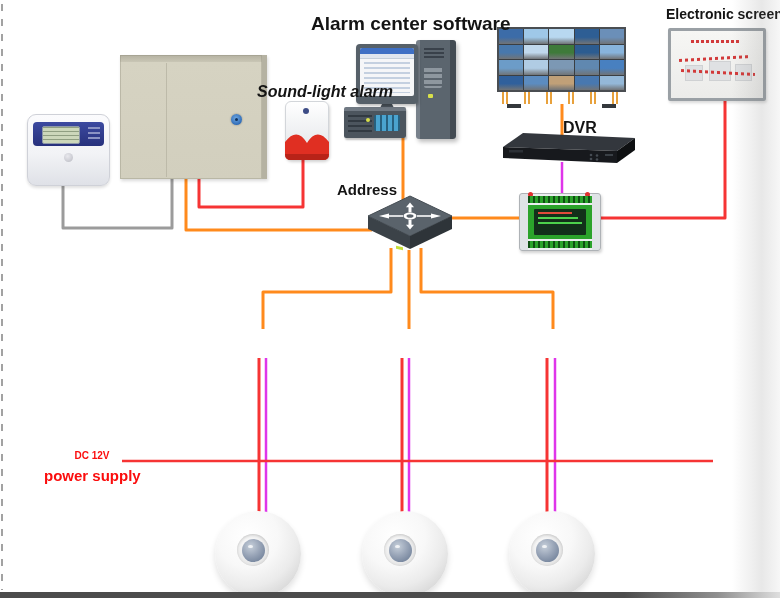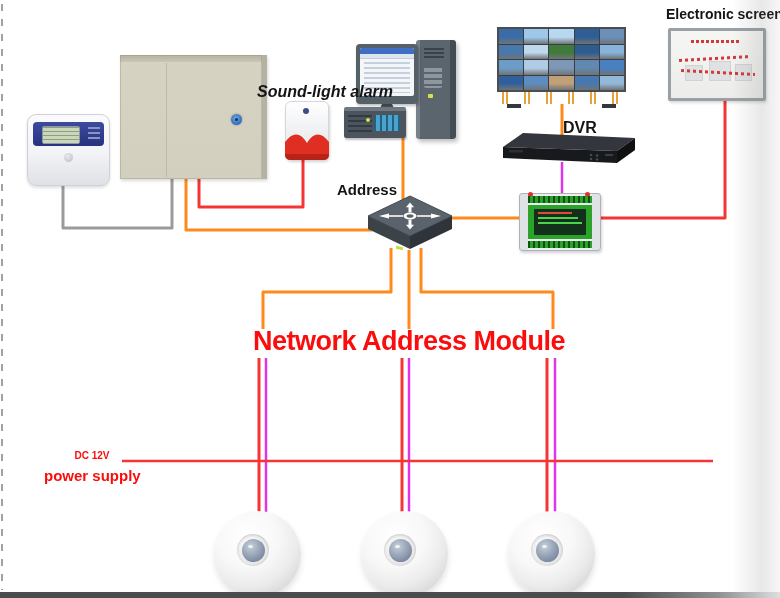--- a/index.html
+++ b/index.html
@@ -280,24 +280,24 @@
     </div>
   </div>
   <div class="dome" style="left:509px;top:511px;">
     <div class="dome-ring">
       <div class="dome-lens">
           <div class="dome-glint"></div>
         </div>
     </div>
   </div>
 
+  <div class="lbl" style="left:311px;top:13px;font-size:19px;">Alarm center software</div>
   <div class="lbl" style="left:666px;top:6px;font-size:14px;">Electronic screen</div>
   <div class="lbl" style="left:257px;top:83px;font-size:16px;font-style:italic;">Sound-light alarm</div>
   <div class="lbl" style="left:337px;top:181px;font-size:15px;font-weight:800;">Address</div>
   <div class="lbl" style="left:563px;top:119px;font-size:16px;font-weight:800;">DVR</div>
-  <div class="lbl lbl-red" style="left:246px;top:326px;width:326px;text-align:center;font-size:27px;font-weight:800;letter-spacing:-0.5px;">Network Address Module</div>
   <div class="lbl lbl-red" style="left:44px;top:450px;width:96px;text-align:center;font-size:10px;">DC 12V</div>
   <div class="lbl lbl-red" style="left:44px;top:467px;width:96px;text-align:center;font-size:15px;">power supply</div>
 
   <div class="edge-dash"></div>
   <div class="edge-shadow"></div>
   <div class="bottom-bar"></div>
 </div>
 
 </body></html>

